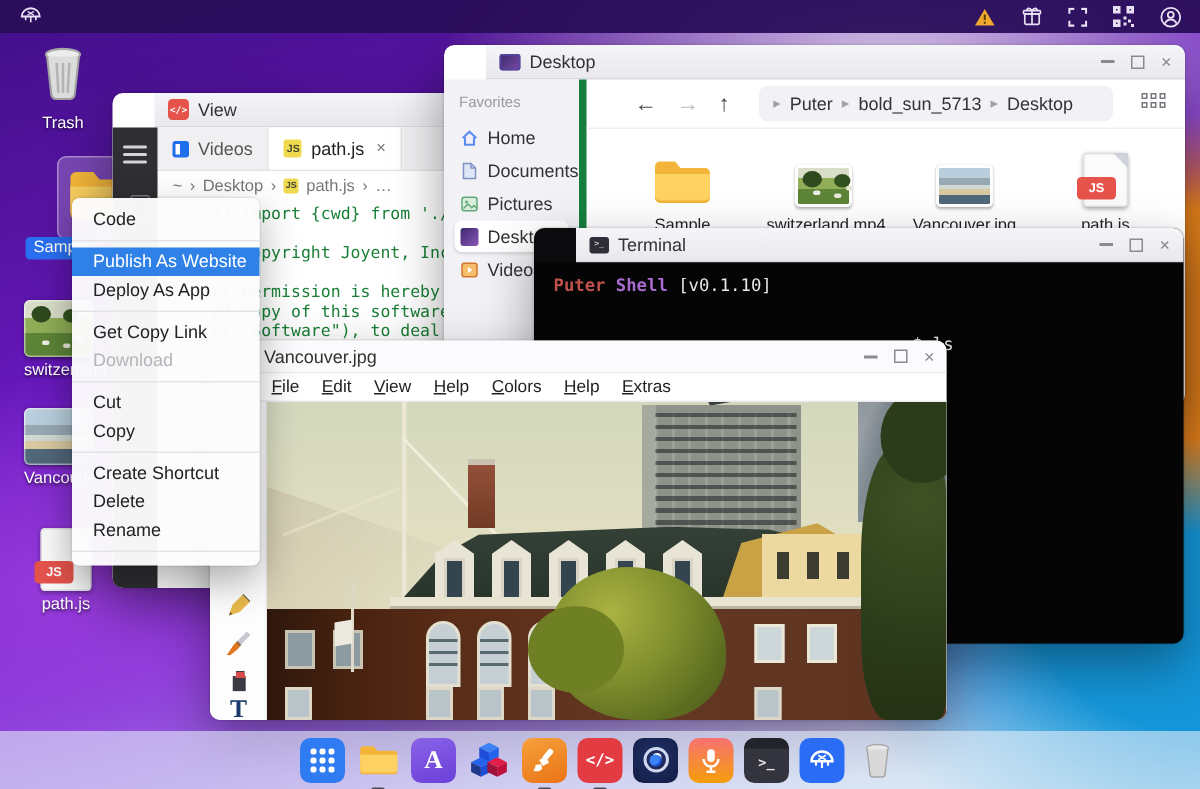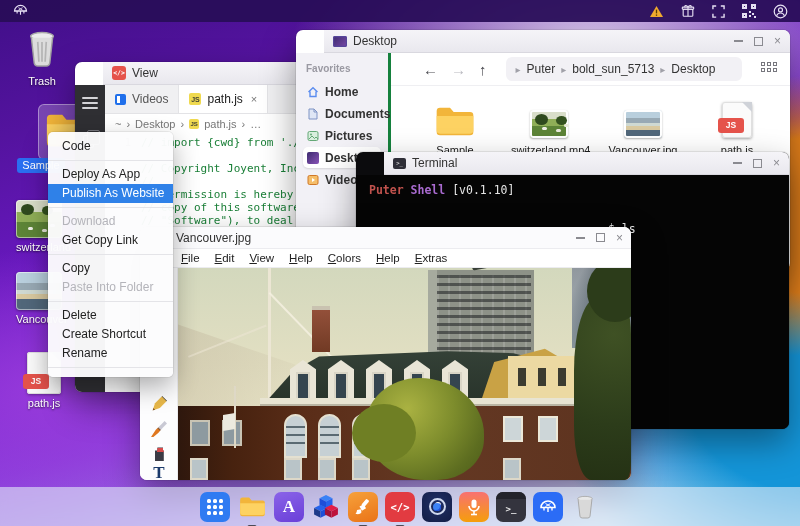--- a/index.html
+++ b/index.html
@@ -79,21 +79,21 @@
   .tabx { color:#777; font-size:11px; margin-left:2px; }
   .crumbs { height:19px; display:flex; align-items:center; gap:5px; padding:0 10px; font-size:11px; color:#777; }
   .codearea { position:relative; font-family:"DejaVu Sans Mono",monospace; font-size:11px; line-height:13px; }
   .gutter { position:absolute; left:0; top:3px; width:26px; text-align:right; color:#9aa0a6; white-space:pre; }
   .codetext { position:absolute; left:36px; top:3px; color:#1a7f37; white-space:pre; }
 
   
   .win-files { left:296px; top:30px; width:494px; height:240px; z-index:3; }
   .fm-app-icon { width:14px; height:11px; border-radius:2px; background:linear-gradient(135deg,#3b2a6e,#7a4aa8); box-shadow:inset 0 0 0 1.2px #55459a; }
   .fm-body { position:absolute; top:23px; bottom:0; left:0; right:0; display:flex; }
-  .fm-side { width:95px; flex:none; background:#f2f1f6; border-right:3px solid #15803d; padding:8px 7px; font-size:12px; color:#333;font-weight:bold; }
+  .fm-side { width:95px; flex:none; background:#f2f1f6; border-right:5px solid #15803d; padding:8px 7px; font-size:12px; color:#333; }
   .fm-side .head { font-size:10px; color:#9a99a2; margin:2px 0 7px 3px; }
   .nav { display:flex; align-items:center; gap:6px; height:21px; padding:0 4px; border-radius:5px; margin-bottom:1px; white-space:nowrap; }
   .nav.active { background:#fff; box-shadow:0 1px 2px rgba(0,0,0,.12); }
   .nic { width:12px; height:12px; flex:none; border-radius:2px; }
   .fm-main { flex:1; display:flex; flex-direction:column; min-width:0; }
   .fm-tools { height:33px; display:flex; align-items:center; gap:13px; padding:0 10px 0 32px; border-bottom:1px solid #efeff2; }
   .navarrow { font-size:15px; color:#4a4a50; }
   .navarrow.dim { color:#b9b9c0; }
   .crumbpill { flex:1; display:flex; align-items:center; gap:6px; background:#f2f1f5; border-radius:6px; height:24px;
     padding:0 10px; font-size:12px; color:#333; margin:0 6px; white-space:nowrap; overflow:hidden; }
@@ -529,31 +529,31 @@
         <div class="ph-chim"></div>
         <div class="ph-treef"></div>
         <div class="ph-treer"></div>
       </div>
     </div>
   </div>
 
   <div class="ctx">
     <div class="cmi">Code</div>
     <div class="csep"></div>
+    <div class="cmi hl">Publish As Website</div>
     <div class="cmi">Deploy As App</div>
-    <div class="cmi hl">Publish As Website</div>
     <div class="csep"></div>
+    <div class="cmi">Get Copy Link</div>
     <div class="cmi dis">Download</div>
-    <div class="cmi">Get Copy Link</div>
     <div class="csep"></div>
+    <div class="cmi">Cut</div>
     <div class="cmi">Copy</div>
-    <div class="cmi dis">Paste Into Folder</div>
     <div class="csep"></div>
+    <div class="cmi">Create Shortcut</div>
     <div class="cmi">Delete</div>
-    <div class="cmi">Create Shortcut</div>
     <div class="cmi">Rename</div>
     <div class="csep"></div>
   </div>
 
   <div class="taskbar">
     <div class="tile tl-launch">
       <span class="dots9">
           <i></i>
           <i></i>
           <i></i>

